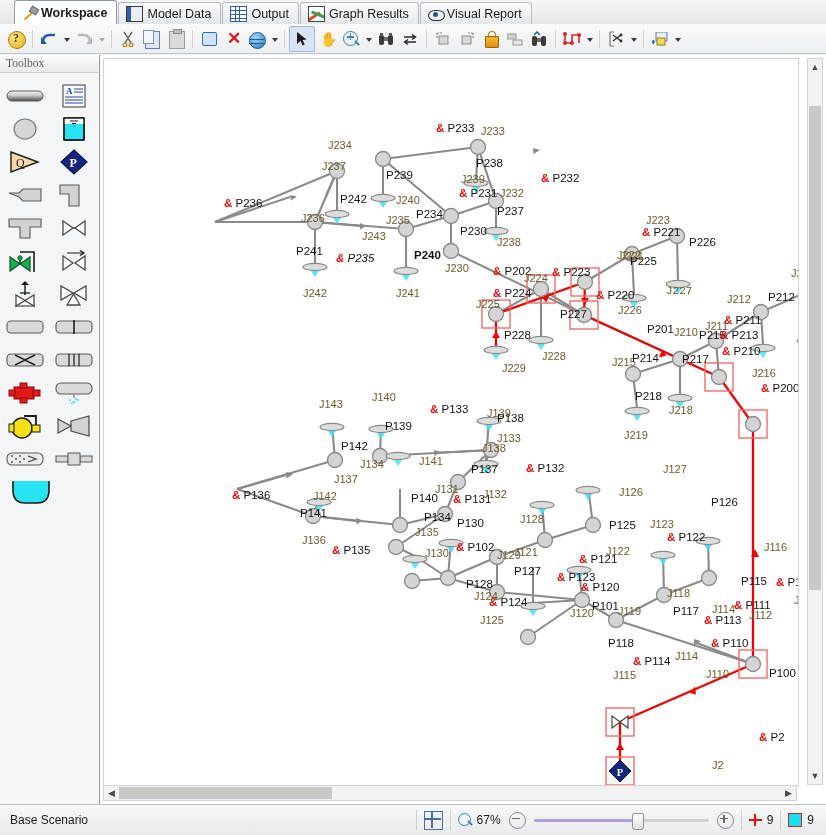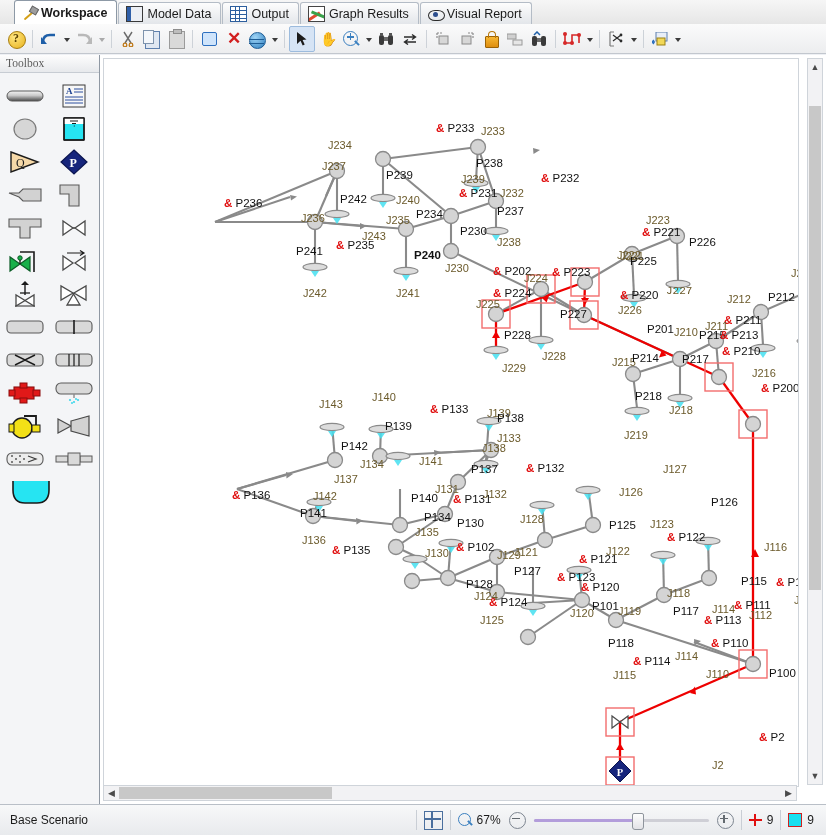--- a/index.html
+++ b/index.html
@@ -910,35 +910,35 @@
           <div class="pipelabel" style="left: 393px; top: 146px;">P237</div>
           <div class="nodelabel" style="left: 197px; top: 153px;">J236</div>
           <div class="nodelabel" style="left: 258px; top: 155px; margin-top: 16px;">J243</div>
           <div class="nodelabel" style="left: 282px; top: 155px;">J235</div>
           <div class="pipelabel" style="left: 312px; top: 149px;">P234</div>
           <div class="nodelabel" style="left: 542px; top: 155px;">J223</div>
           <div class="pipelabel" style="left: 356px; top: 166px;">P230</div>
           <div class="pipelabel" style="left: 538px; top: 167px;"><span class="amp">&amp; </span><span>P221</span></div>
           <div class="pipelabel" style="left: 585px; top: 177px;">P226</div>
           <div class="pipelabel" style="left: 192px; top: 186px;">P241</div>
-          <div class="pipelabel" style="left: 232px; top: 180px;"><span class="amp">&amp; </span><span>P235</span></div>
+          <div class="pipelabel" style="left: 232px; top: 193px; font-style: italic;"><span class="amp">&amp; </span><span>P235</span></div>
           <div class="pipelabel" style="left: 310px; top: 190px; font-weight: bold;">P240</div>
           <div class="nodelabel" style="left: 393px; top: 177px;">J238</div>
           <div class="nodelabel" style="left: 513px; top: 190px;">J222</div>
           <div class="pipelabel" style="left: 526px; top: 196px;">P225</div>
           <div class="nodelabel" style="left: 341px; top: 203px;">J230</div>
           <div class="pipelabel" style="left: 389px; top: 206px;"><span class="amp">&amp; </span><span>P202</span></div>
           <div class="nodelabel" style="left: 420px; top: 213px;">J224</div>
           <div class="pipelabel" style="left: 448px; top: 207px;"><span class="amp">&amp; </span><span>P223</span></div>
           <div class="nodelabel" style="left: 468px; top: 191px; margin-left: 48px;">J221</div>
           <div class="pipelabel" style="left: 389px; top: 228px;"><span class="amp">&amp; </span><span>P224</span></div>
           <div class="nodelabel" style="left: 687px; top: 208px;">J213</div>
           <div class="nodelabel" style="left: 199px; top: 228px;">J242</div>
           <div class="nodelabel" style="left: 292px; top: 228px;">J241</div>
-          <div class="pipelabel" style="left: 516px; top: 230px;"><span class="amp">&amp; </span><span>P220</span></div>
+          <div class="pipelabel" style="left: 492px; top: 230px;"><span class="amp">&amp; </span><span>P220</span></div>
           <div class="nodelabel" style="left: 514px; top: 245px;">J226</div>
           <div class="pipelabel" style="left: 664px; top: 232px;">P212</div>
           <div class="nodelabel" style="left: 623px; top: 234px;">J212</div>
           <div class="nodelabel" style="left: 372px; top: 239px;">J225</div>
           <div class="pipelabel" style="left: 456px; top: 249px;">P227</div>
           <div class="nodelabel" style="left: 562px; top: 226px; font-family: Liberation Mono, monospace;">J227</div>
           <div class="pipelabel" style="left: 620px; top: 255px;"><span class="amp">&amp; </span><span>P211</span></div>
           <div class="pipelabel" style="left: 595px; top: 270px;">P215</div>
           <div class="nodelabel" style="left: 601px; top: 261px;">J211</div>
           <div class="pipelabel" style="left: 400px; top: 270px;">P228</div>

